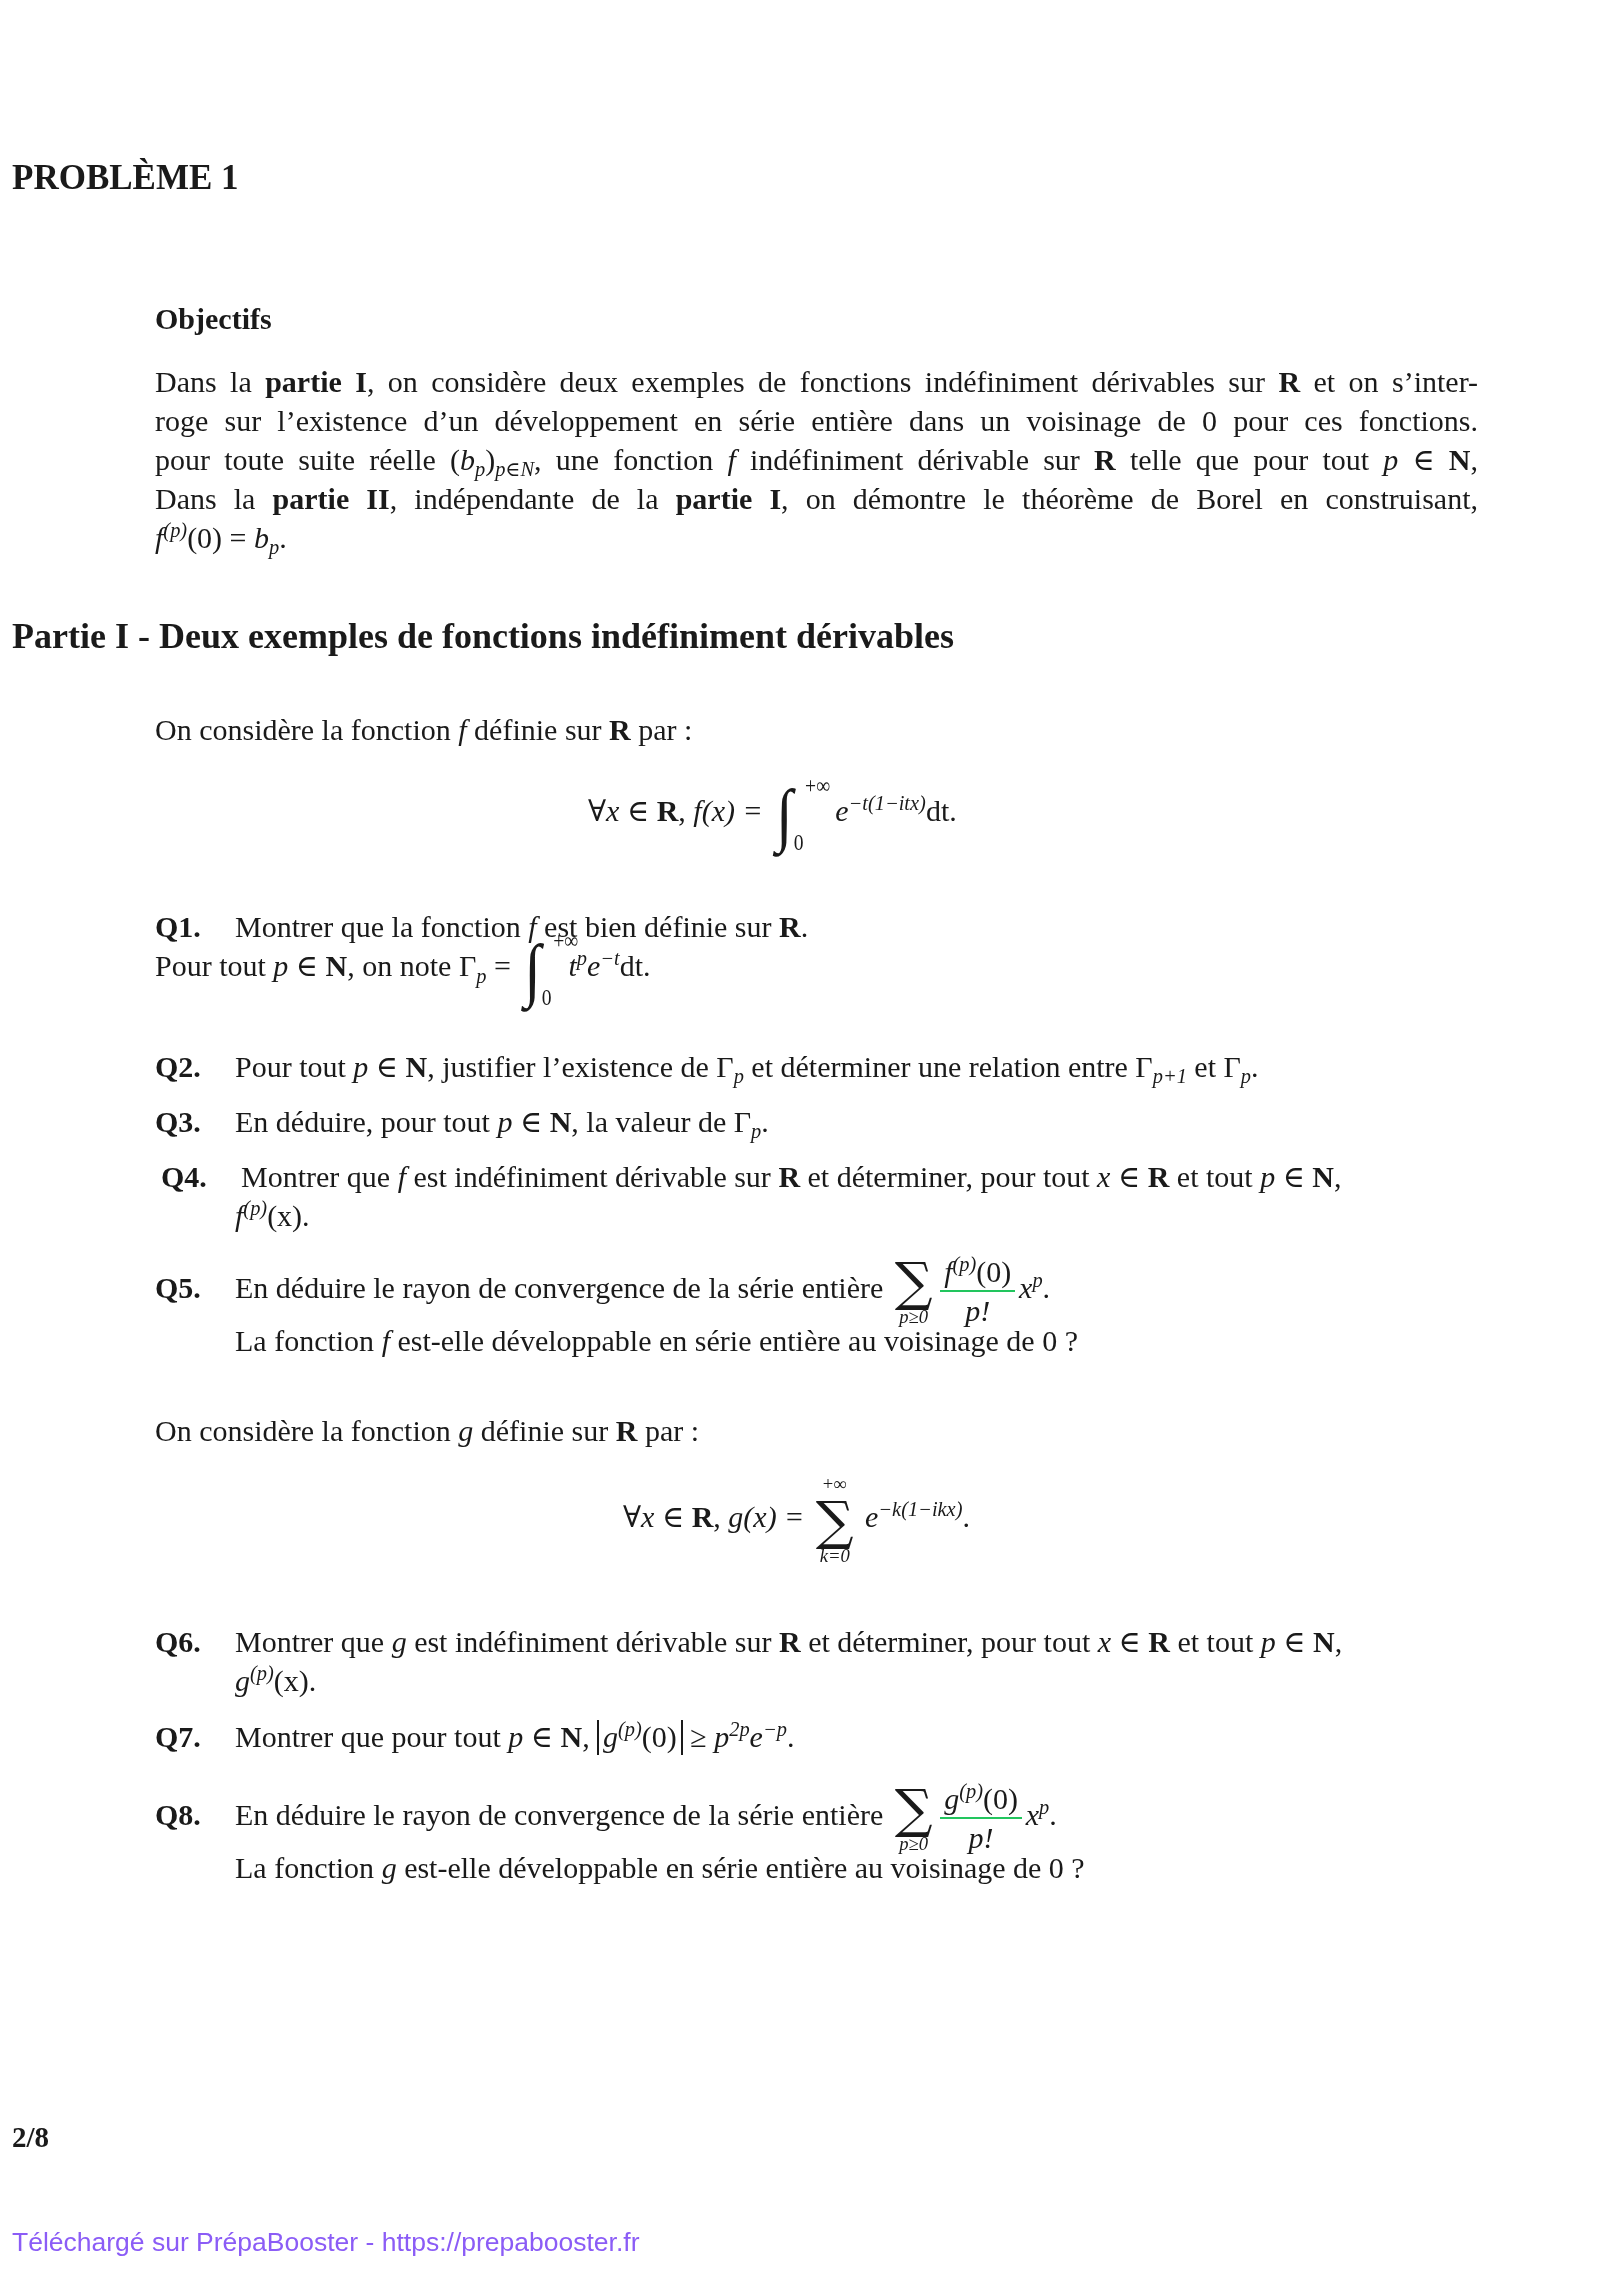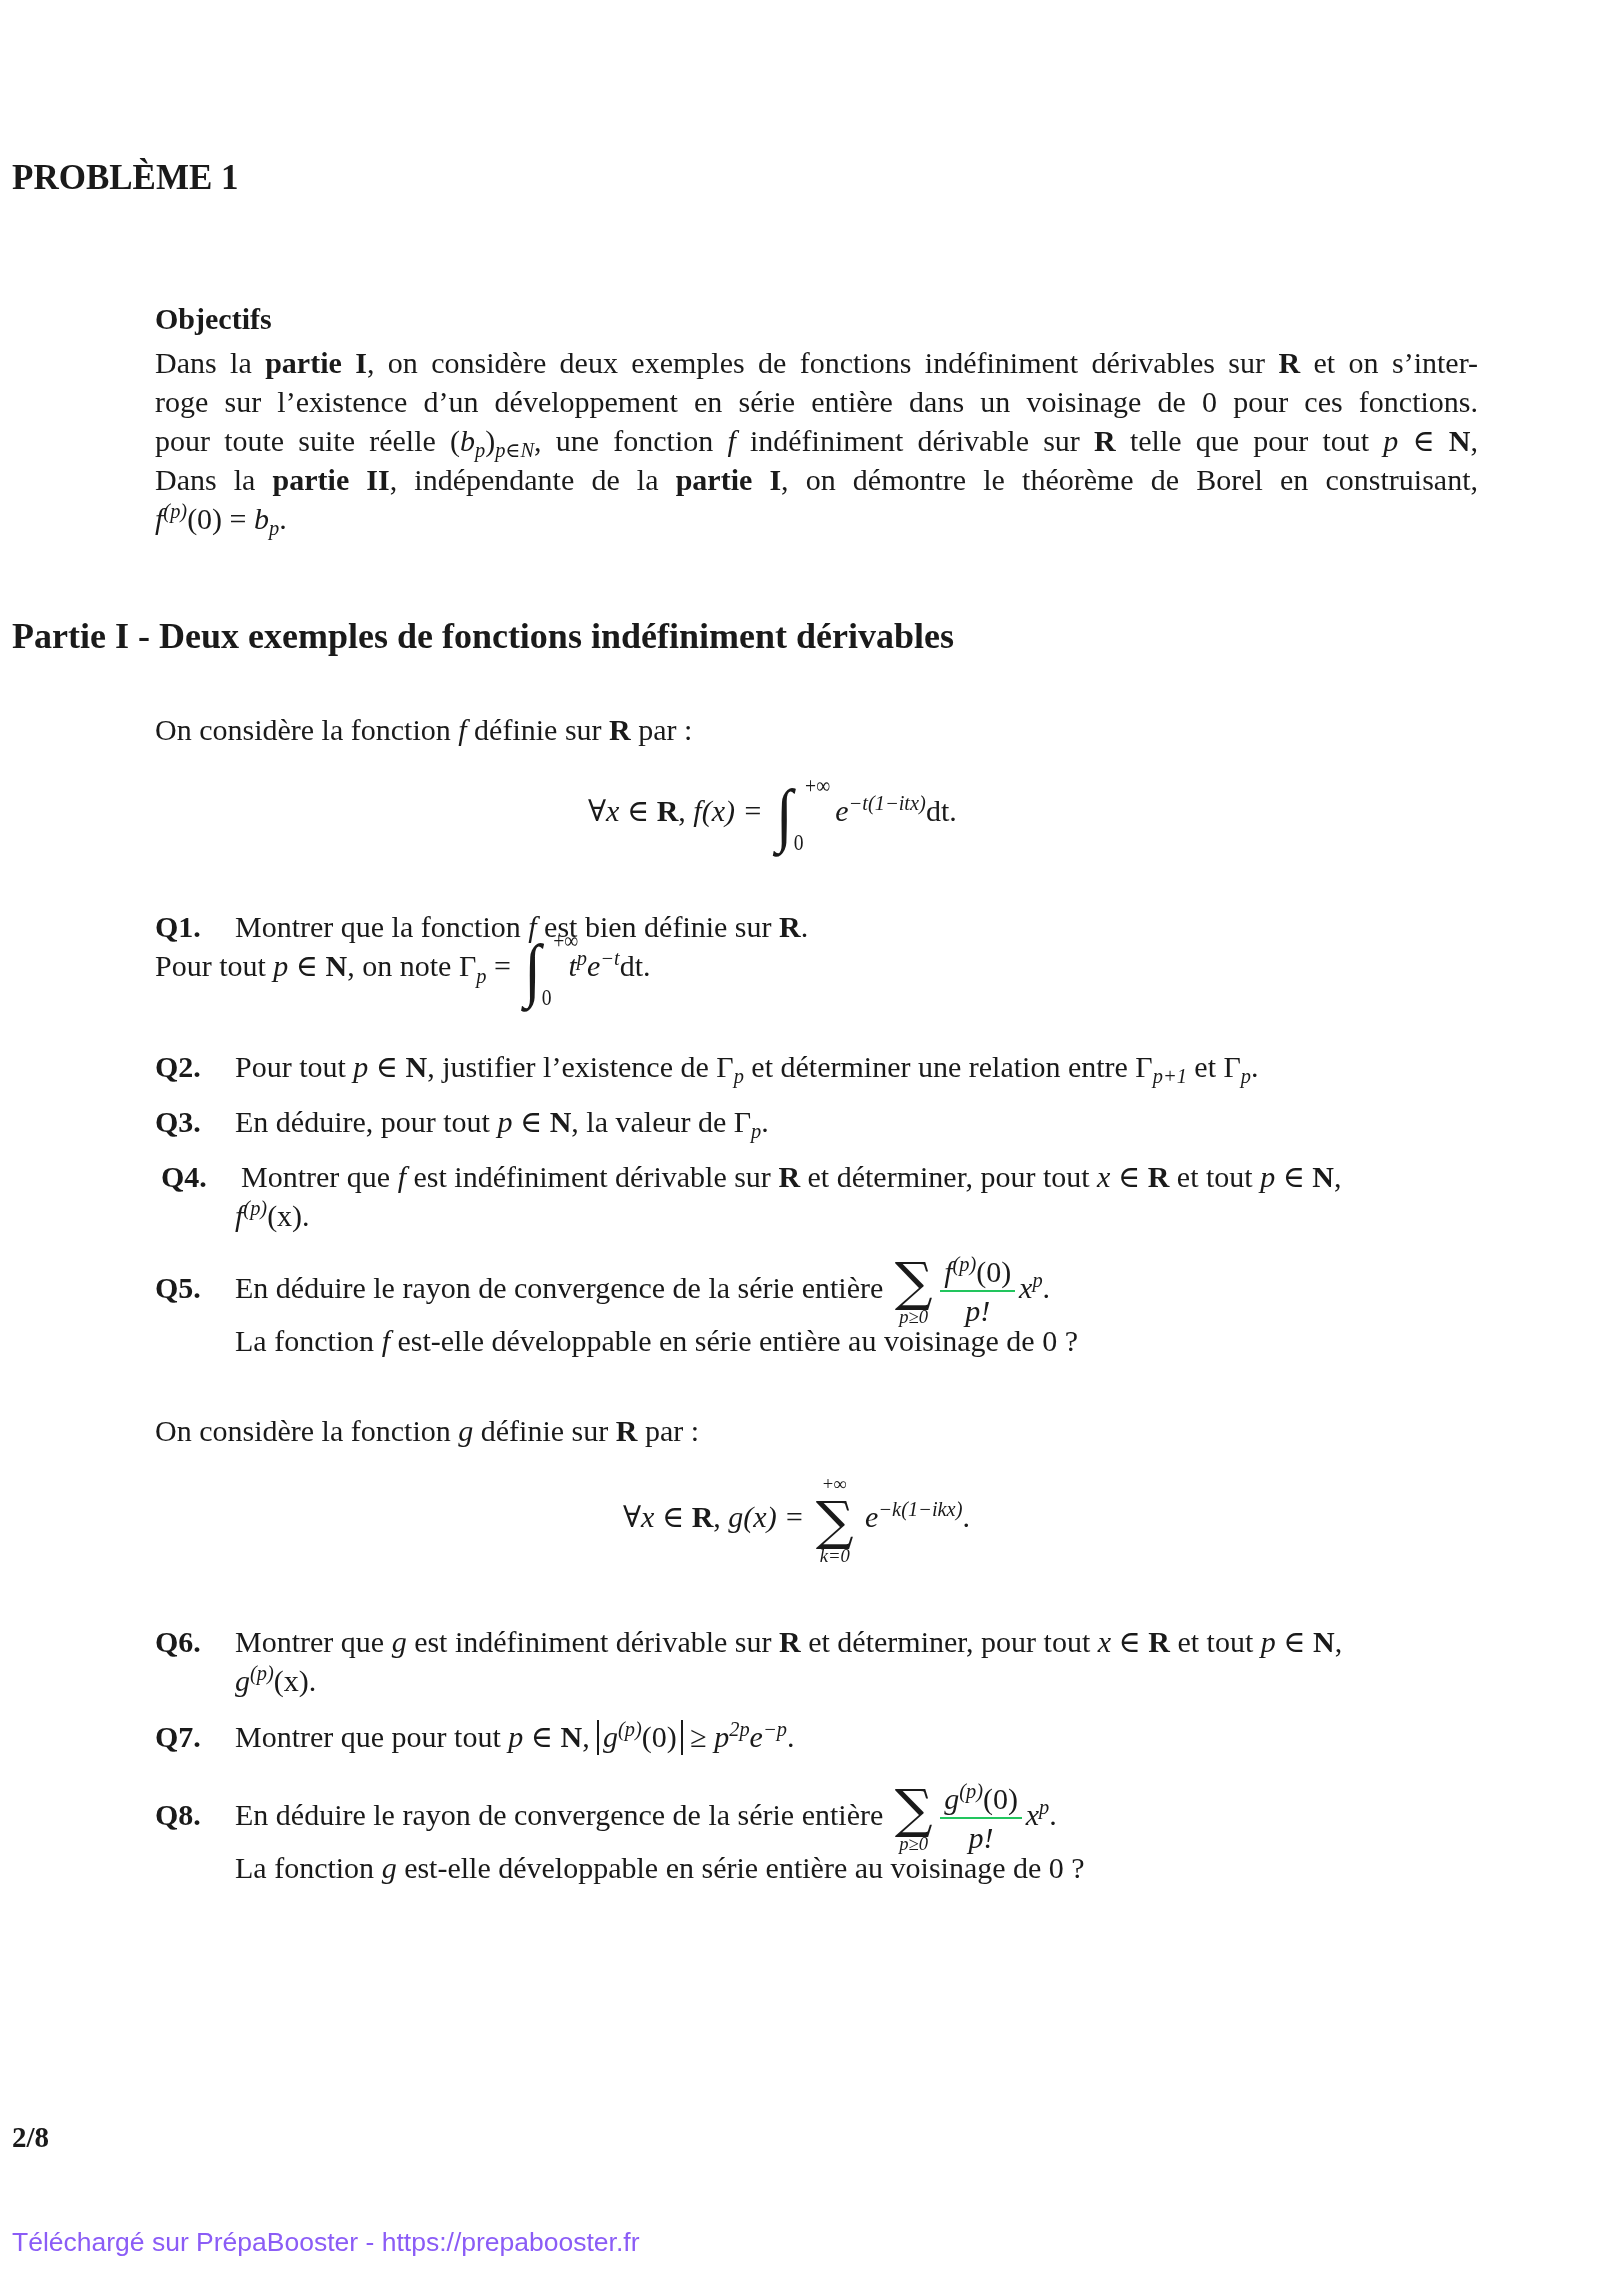--- a/index.html
+++ b/index.html
@@ -40,21 +40,21 @@
   .pagenum { top: 2119px; font-weight: bold; font-size: 29px; }
   .footer { top: 2225px; font-family: "Liberation Sans", "DejaVu Sans", sans-serif; font-size: 26.5px; color: #8b5cf6; }
 </style>
 </head>
 <body>
 
 <div class="abs center title">PROBLÈME 1</div>
 
 <div class="abs objh">Objectifs</div>
 
-<div class="abs para" style="top:343px;">
+<div class="abs para" style="top:362px;">
   <div class="just"><span>Dans la </span><b>partie I</b><span>, on considère deux exemples de fonctions indéfiniment dérivables sur </span><b>R</b><span> et on s’inter-</span></div>
   <div class="just"><span>roge sur l’existence d’un développement en série entière dans un voisinage de 0 pour ces fonctions.</span></div>
   <div class="just"><span>pour toute suite réelle (</span><i>b</i><sub class="it">p</sub><span>)</span><sub class="it">p∈N</sub><span>, une fonction </span><i>f</i><span> indéfiniment dérivable sur </span><b>R</b><span> telle que pour tout </span><i>p</i><span> ∈ </span><b>N</b><span>,</span></div>
   <div class="just"><span>Dans la </span><b>partie II</b><span>, indépendante de la </span><b>partie I</b><span>, on démontre le théorème de Borel en construisant,</span></div>
   <div class="line"><i>f</i><sup class="it">(p)</sup><span>(0) = </span><i>b</i><sub class="it">p</sub><span>.</span></div>
 </div>
 
 <div class="abs center part">Partie I -  Deux exemples de fonctions indéfiniment dérivables</div>
 
 <div class="abs q line" style="top:710px;"><span>On considère la fonction </span><i>f</i><span> définie sur </span><b>R</b><span> par :</span></div>

